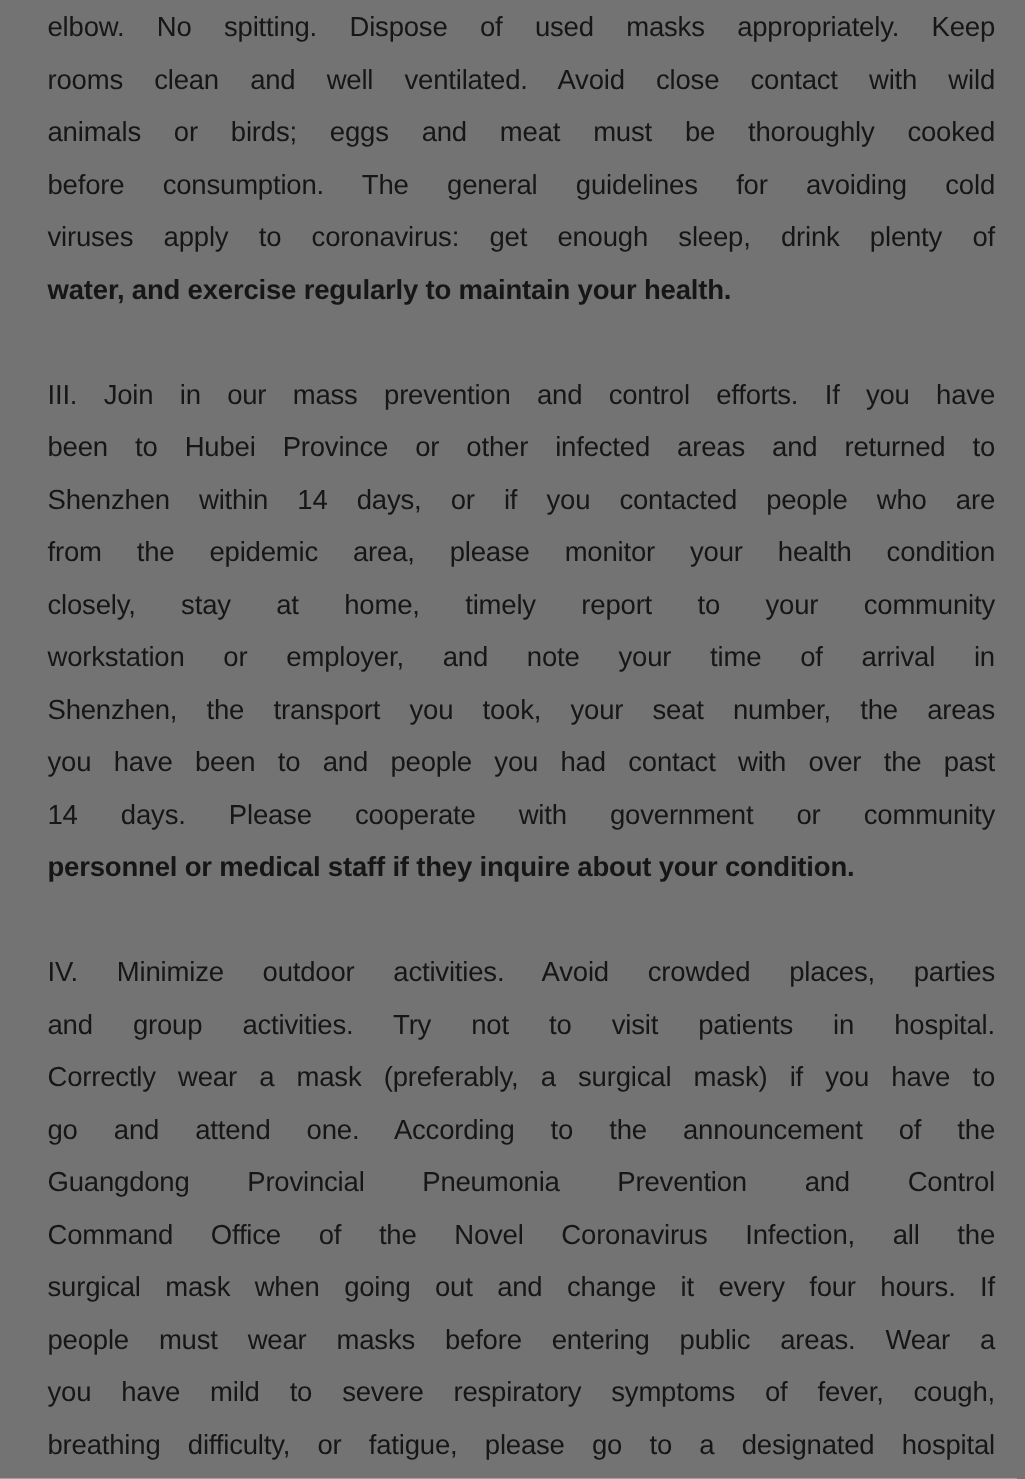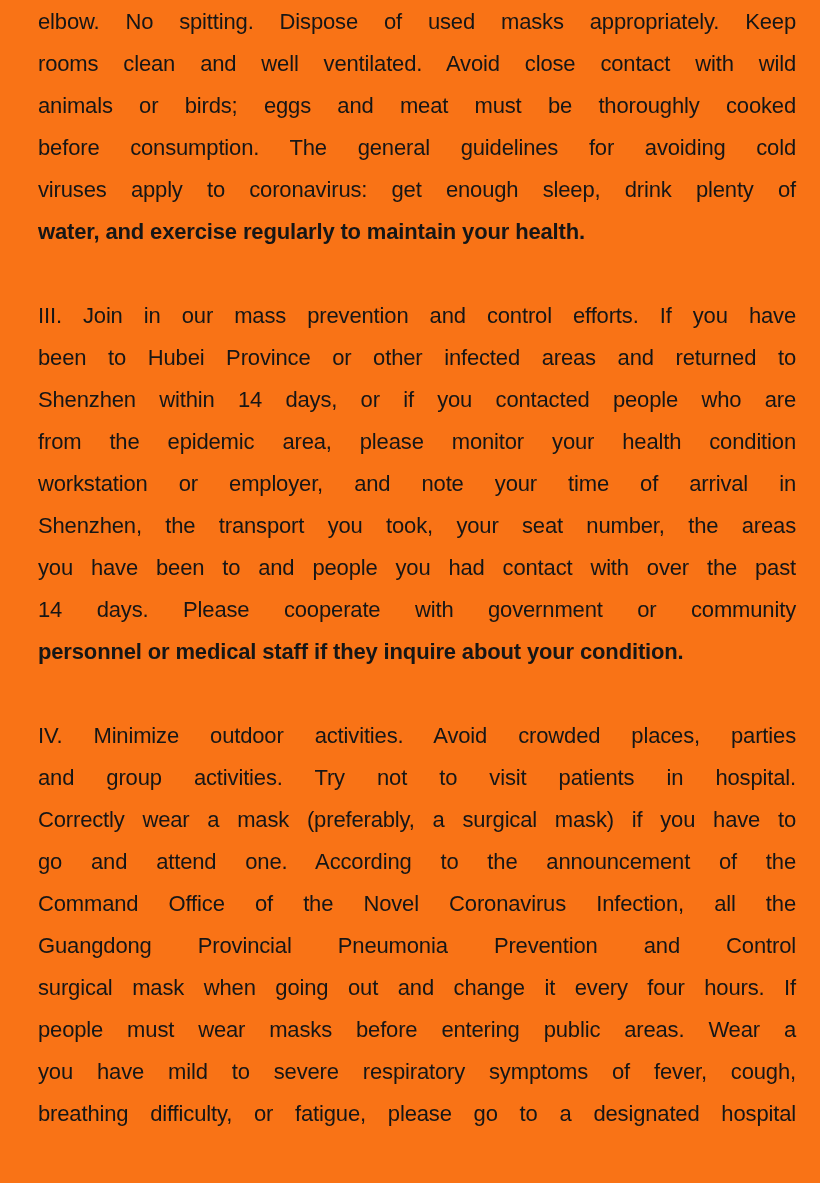--- a/index.html
+++ b/index.html
@@ -37,47 +37,48 @@
   }
   .line.last-left {
     text-align: left;
     text-align-last: left;
     font-weight: bold;
   }
 </style>
 </head>
 <body style="background: rgb(253, 253, 253);">
 
-<div class="page" style="background: #f97316; color: rgb(22, 22, 22);">
+<div class="page" style="background: #737373; color: rgb(22, 22, 22);">
   <div>
       <div class="paragraph">
         <div class="line">elbow. No spitting. Dispose of used masks appropriately. Keep</div>
         <div class="line">rooms clean and well ventilated. Avoid close contact with wild</div>
         <div class="line">animals or birds; eggs and meat must be thoroughly cooked</div>
         <div class="line">before consumption. The general guidelines for avoiding cold</div>
         <div class="line">viruses apply to coronavirus: get enough sleep, drink plenty of</div>
         <div class="line last-left">water, and exercise regularly to maintain your health.</div>
       </div>
       <div class="paragraph">
         <div class="line">III. Join in our mass prevention and control efforts. If you have</div>
         <div class="line">been to Hubei Province or other infected areas and returned to</div>
         <div class="line">Shenzhen within 14 days, or if you contacted people who are</div>
         <div class="line">from the epidemic area, please monitor your health condition</div>
+        <div class="line">closely, stay at home, timely report to your community</div>
         <div class="line">workstation or employer, and note your time of arrival in</div>
         <div class="line">Shenzhen, the transport you took, your seat number, the areas</div>
         <div class="line">you have been to and people you had contact with over the past</div>
         <div class="line">14 days. Please cooperate with government or community</div>
         <div class="line last-left">personnel or medical staff if they inquire about your condition.</div>
       </div>
       <div class="paragraph">
         <div class="line">IV. Minimize outdoor activities. Avoid crowded places, parties</div>
         <div class="line">and group activities. Try not to visit patients in hospital.</div>
         <div class="line">Correctly wear a mask (preferably, a surgical mask) if you have to</div>
         <div class="line">go and attend one. According to the announcement of the</div>
+        <div class="line">Guangdong Provincial Pneumonia Prevention and Control</div>
         <div class="line">Command Office of the Novel Coronavirus Infection, all the</div>
-        <div class="line">Guangdong Provincial Pneumonia Prevention and Control</div>
         <div class="line">surgical mask when going out and change it every four hours. If</div>
         <div class="line">people must wear masks before entering public areas. Wear a</div>
         <div class="line">you have mild to severe respiratory symptoms of fever, cough,</div>
         <div class="line">breathing difficulty, or fatigue, please go to a designated hospital</div>
       </div>
     </div>
 </div>
 
 </body></html>

